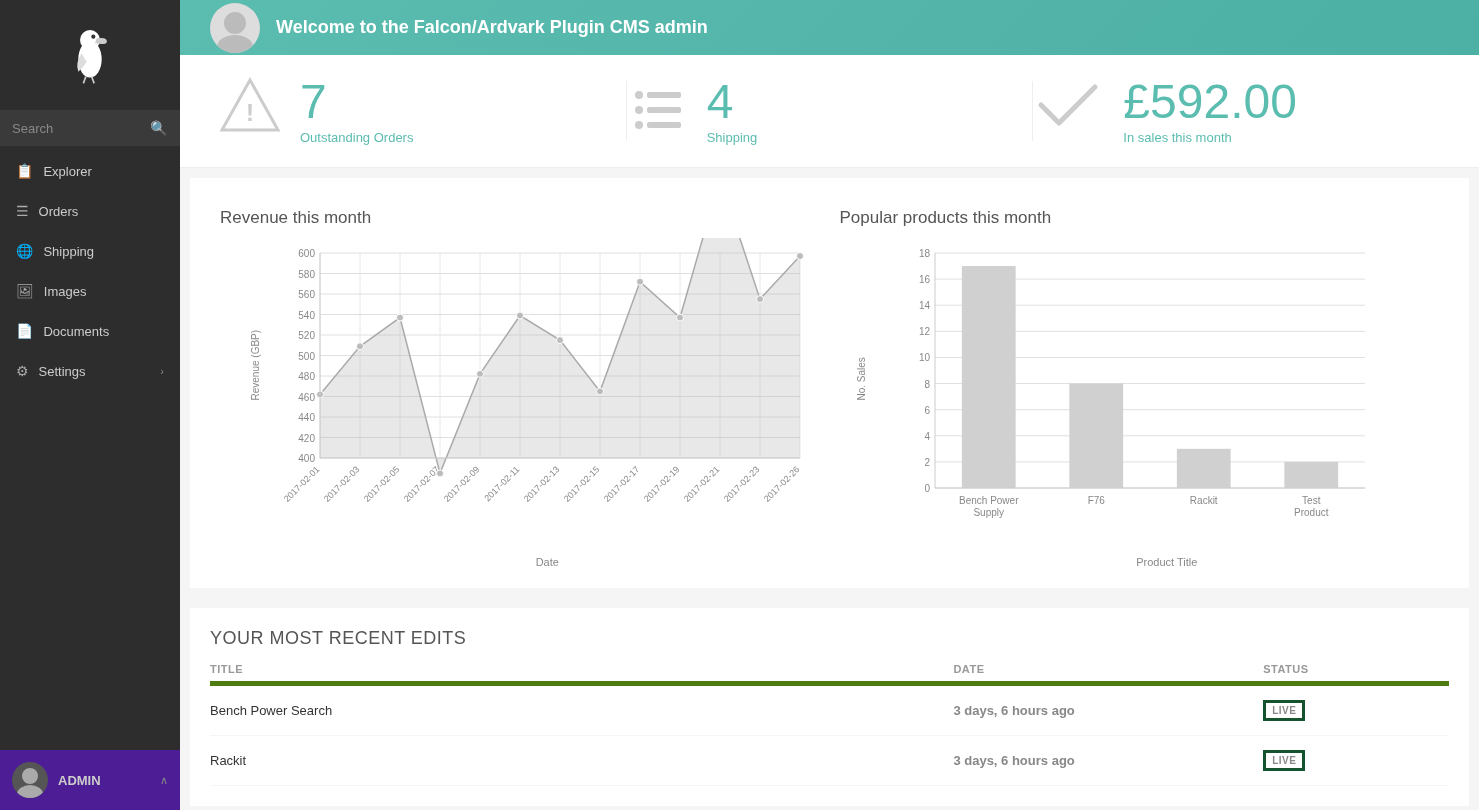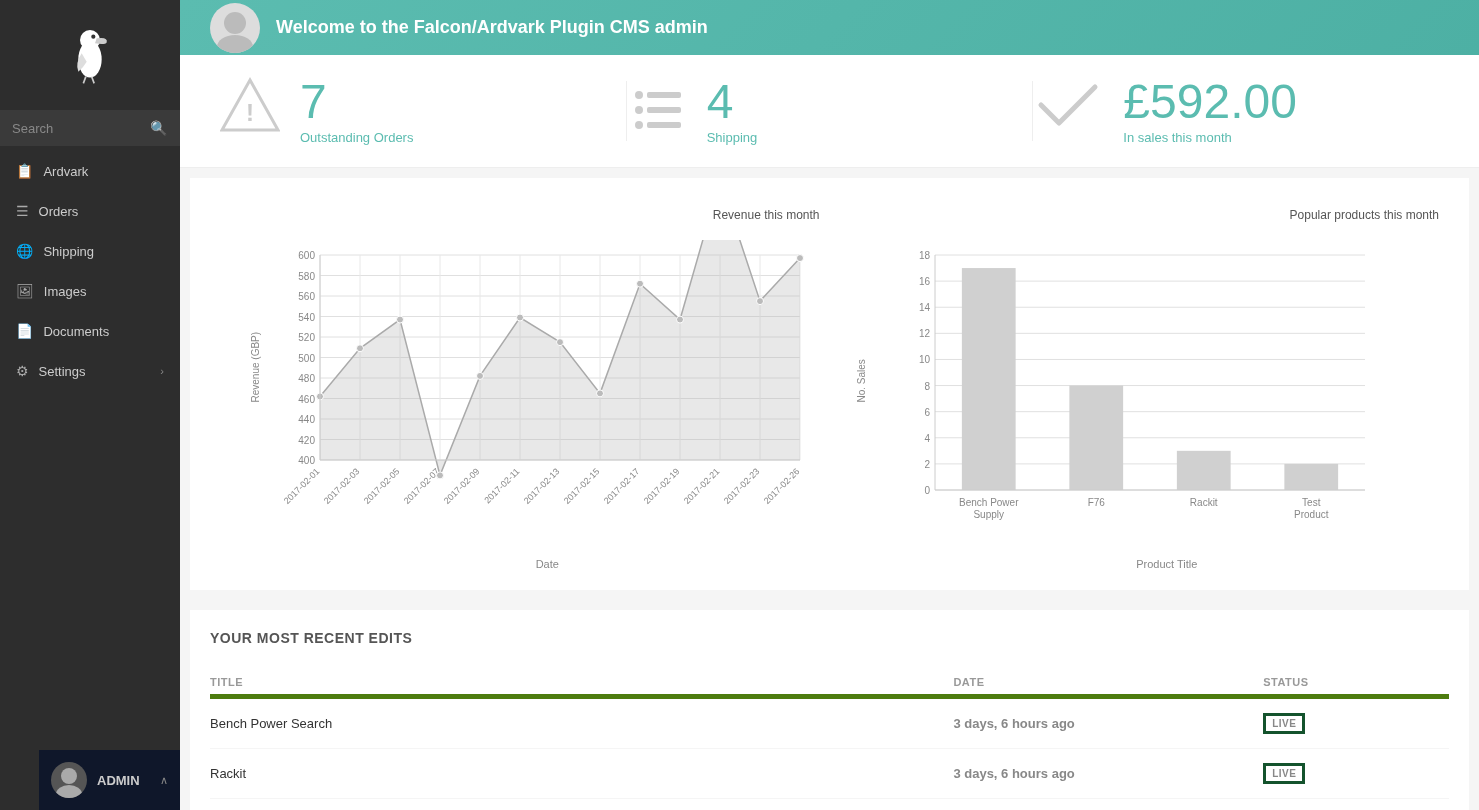--- a/index.html
+++ b/index.html
@@ -61,24 +61,23 @@
       transition: background 0.2s;
     }
     .nav-item .nav-icon { font-size: 14px; color: #aaa; }
     .nav-item .nav-arrow { margin-left: auto; font-size: 11px; color: #888; }
 
     #admin-bar {
       margin-top: auto;
       display: flex;
       align-items: center;
       padding: 12px 12px;
-      background: #0f172a;
+      background: #4c1d95;
       gap: 10px;
       cursor: pointer;
-      margin-left: 39px;
     }
     .admin-avatar {
       width: 36px;
       height: 36px;
       border-radius: 50%;
       overflow: hidden;
       background: #555;
       flex-shrink: 0;
     }
     .admin-name { color: #ccc; font-size: 13px; font-weight: bold; flex: 1; }
@@ -142,44 +141,44 @@
       gap: 0;
       padding: 20px 20px 10px;
       background: white;
       margin: 10px;
     }
     .chart-container {
       flex: 1;
       padding: 10px;
     }
     .chart-title {
-      text-align: right;
-      font-size: 12px;
+      text-align: left;
+      font-size: 17px;
       color: #555;
-      margin-bottom: 18px;
+      margin-bottom: 10px;
     }
     .axis-label-x {
       text-align: center;
       font-size: 11px;
       color: #888;
       margin-top: 4px;
     }
 
     
     #recent-edits {
       background: white;
       margin: 10px;
       padding: 20px;
     }
     .section-title {
-      font-size: 14px;
-      font-weight: bold;
+      font-size: 18px;
+      font-weight: normal;
       color: #555;
       letter-spacing: 0.5px;
-      margin-bottom: 24px;
+      margin-bottom: 8px;
     }
     .edits-table {
       width: 100%;
       border-collapse: collapse;
       font-size: 13px;
     }
     .edits-table th {
       text-align: left;
       font-size: 11px;
       color: #999;
@@ -229,21 +228,21 @@
   </div>
 
   <div id="search-area">
     <input id="search-input" type="text" placeholder="Search" style="">
     <button class="search-icon-btn">🔍</button>
   </div>
 
   <nav>
     <div class="nav-item">
       <span class="nav-icon">📋</span>
-      <span>Ardvark</span>
+      <span>Explorer</span>
     </div>
     <div class="nav-item">
       <span class="nav-icon">☰</span>
       <span>Orders</span>
     </div>
     <div class="nav-item">
       <span class="nav-icon">🌐</span>
       <span>Shipping</span>
     </div>
     <div class="nav-item">

